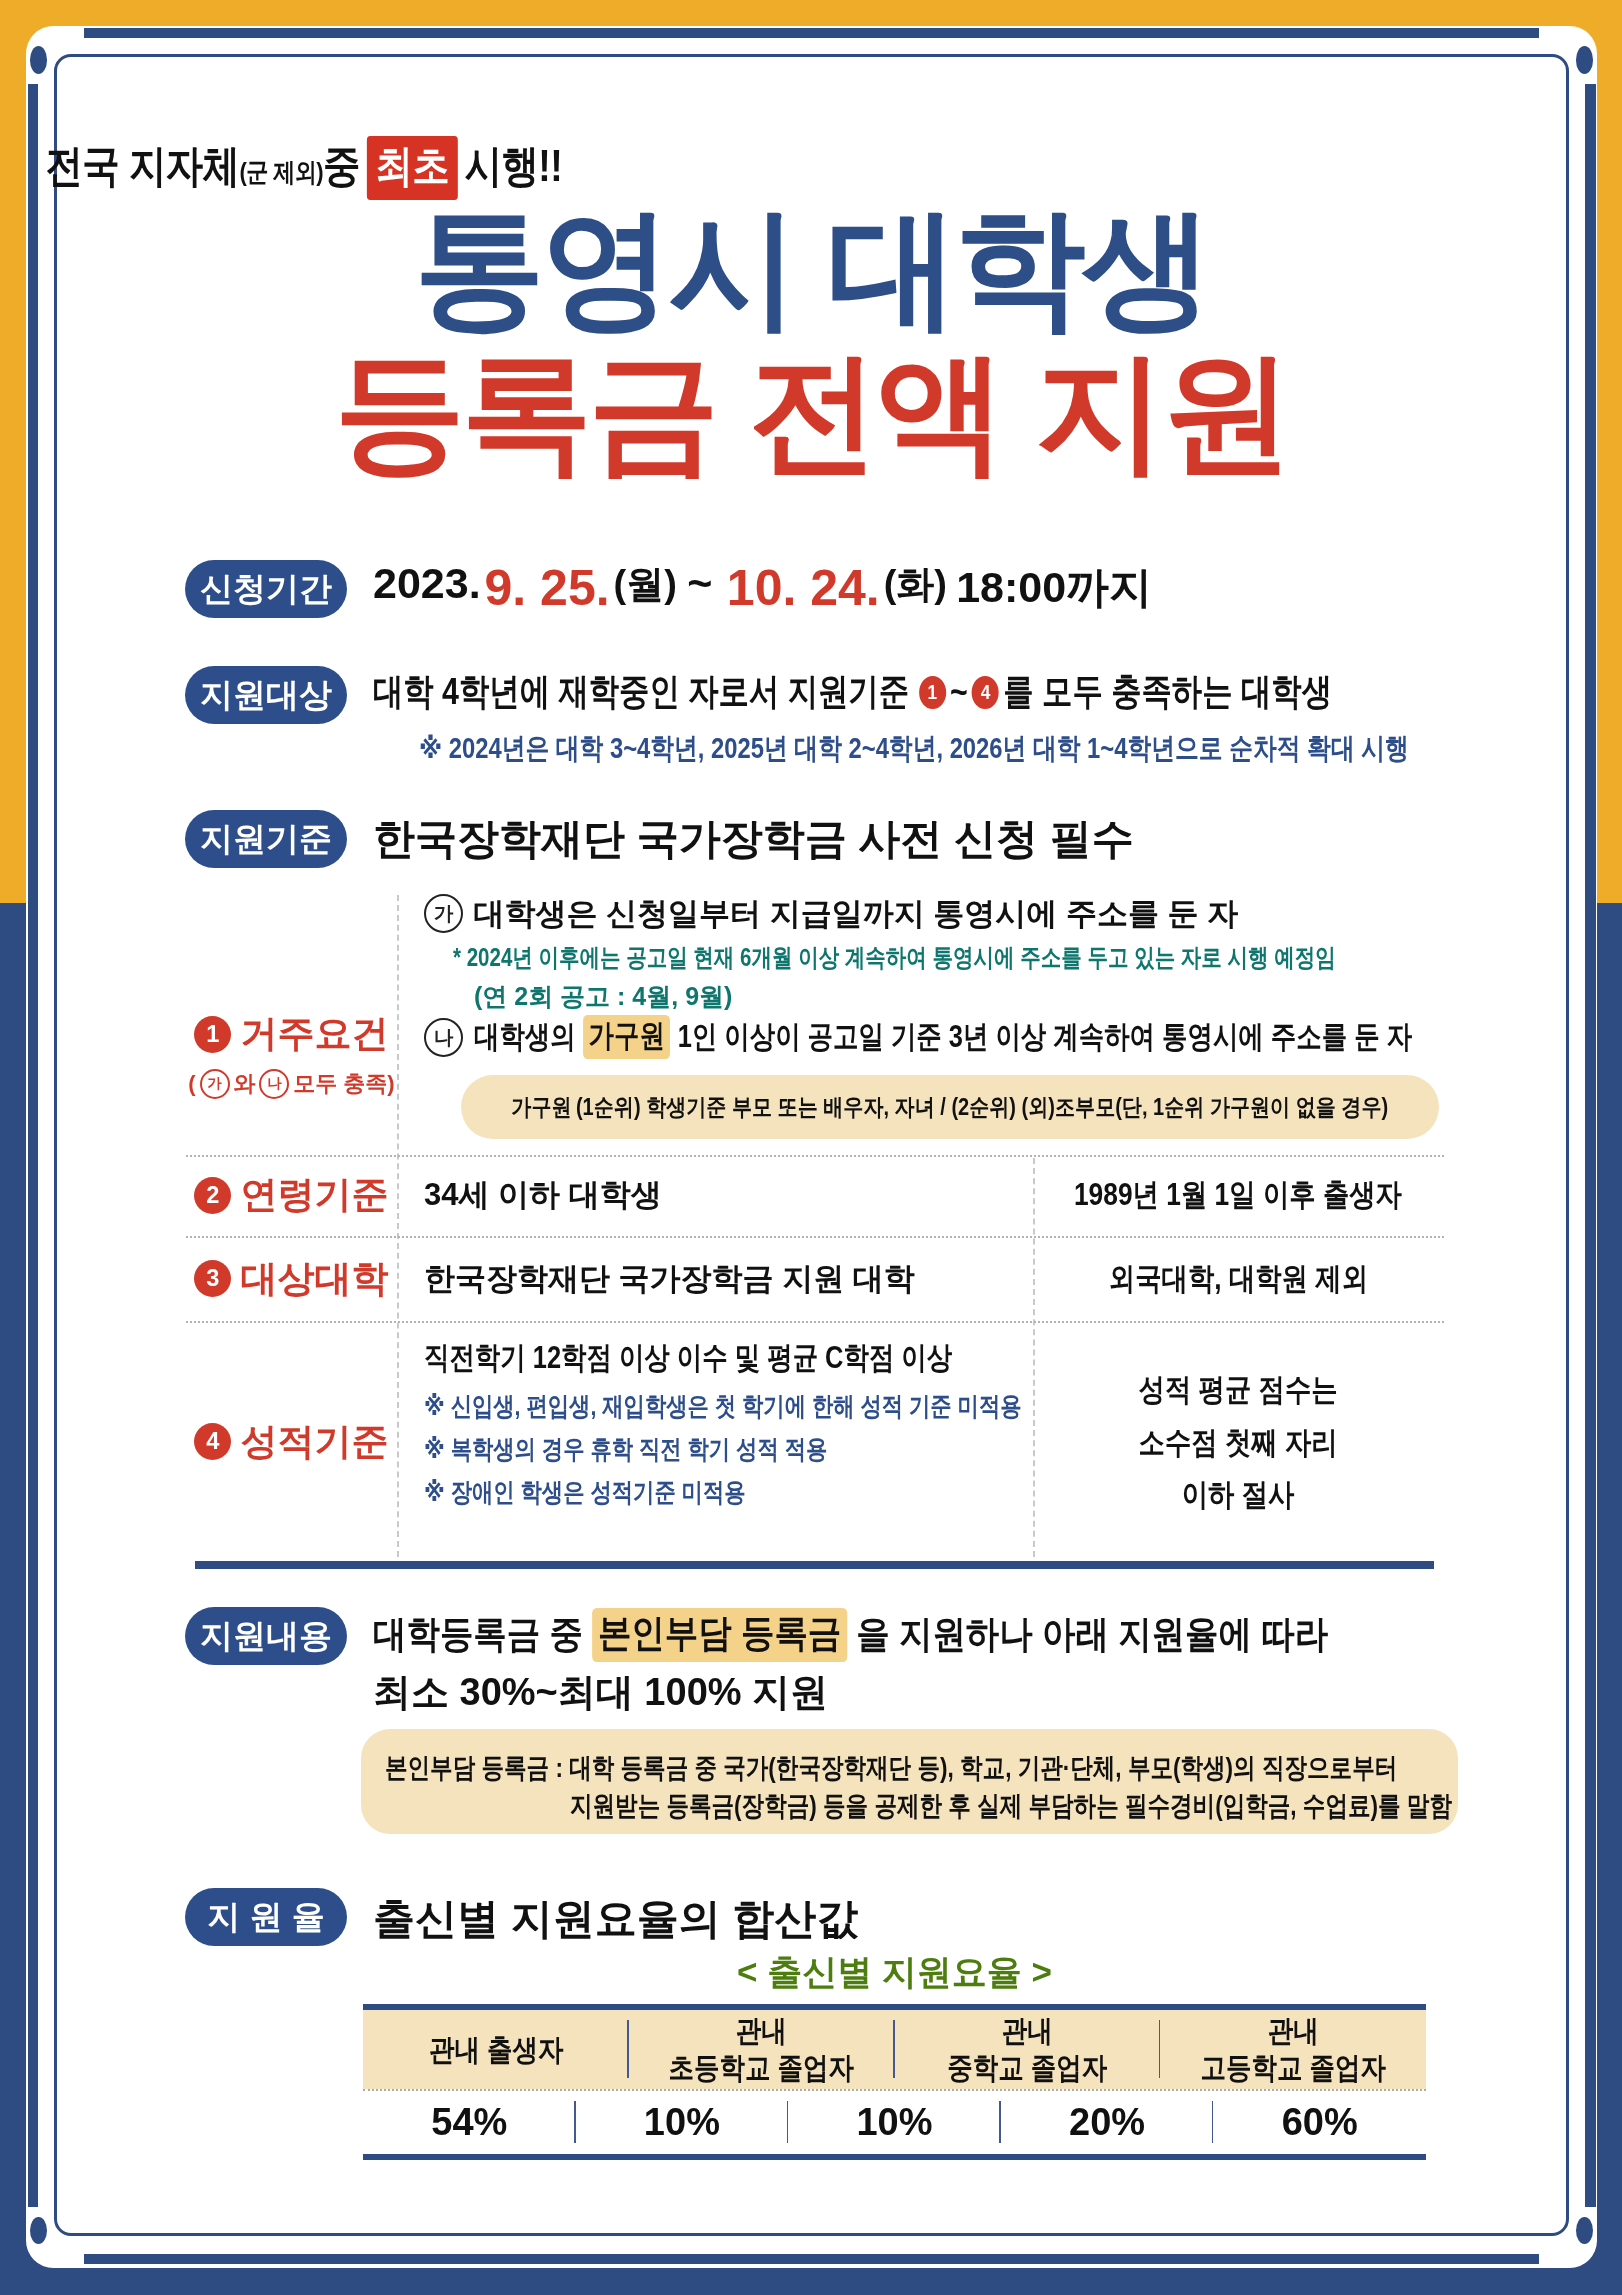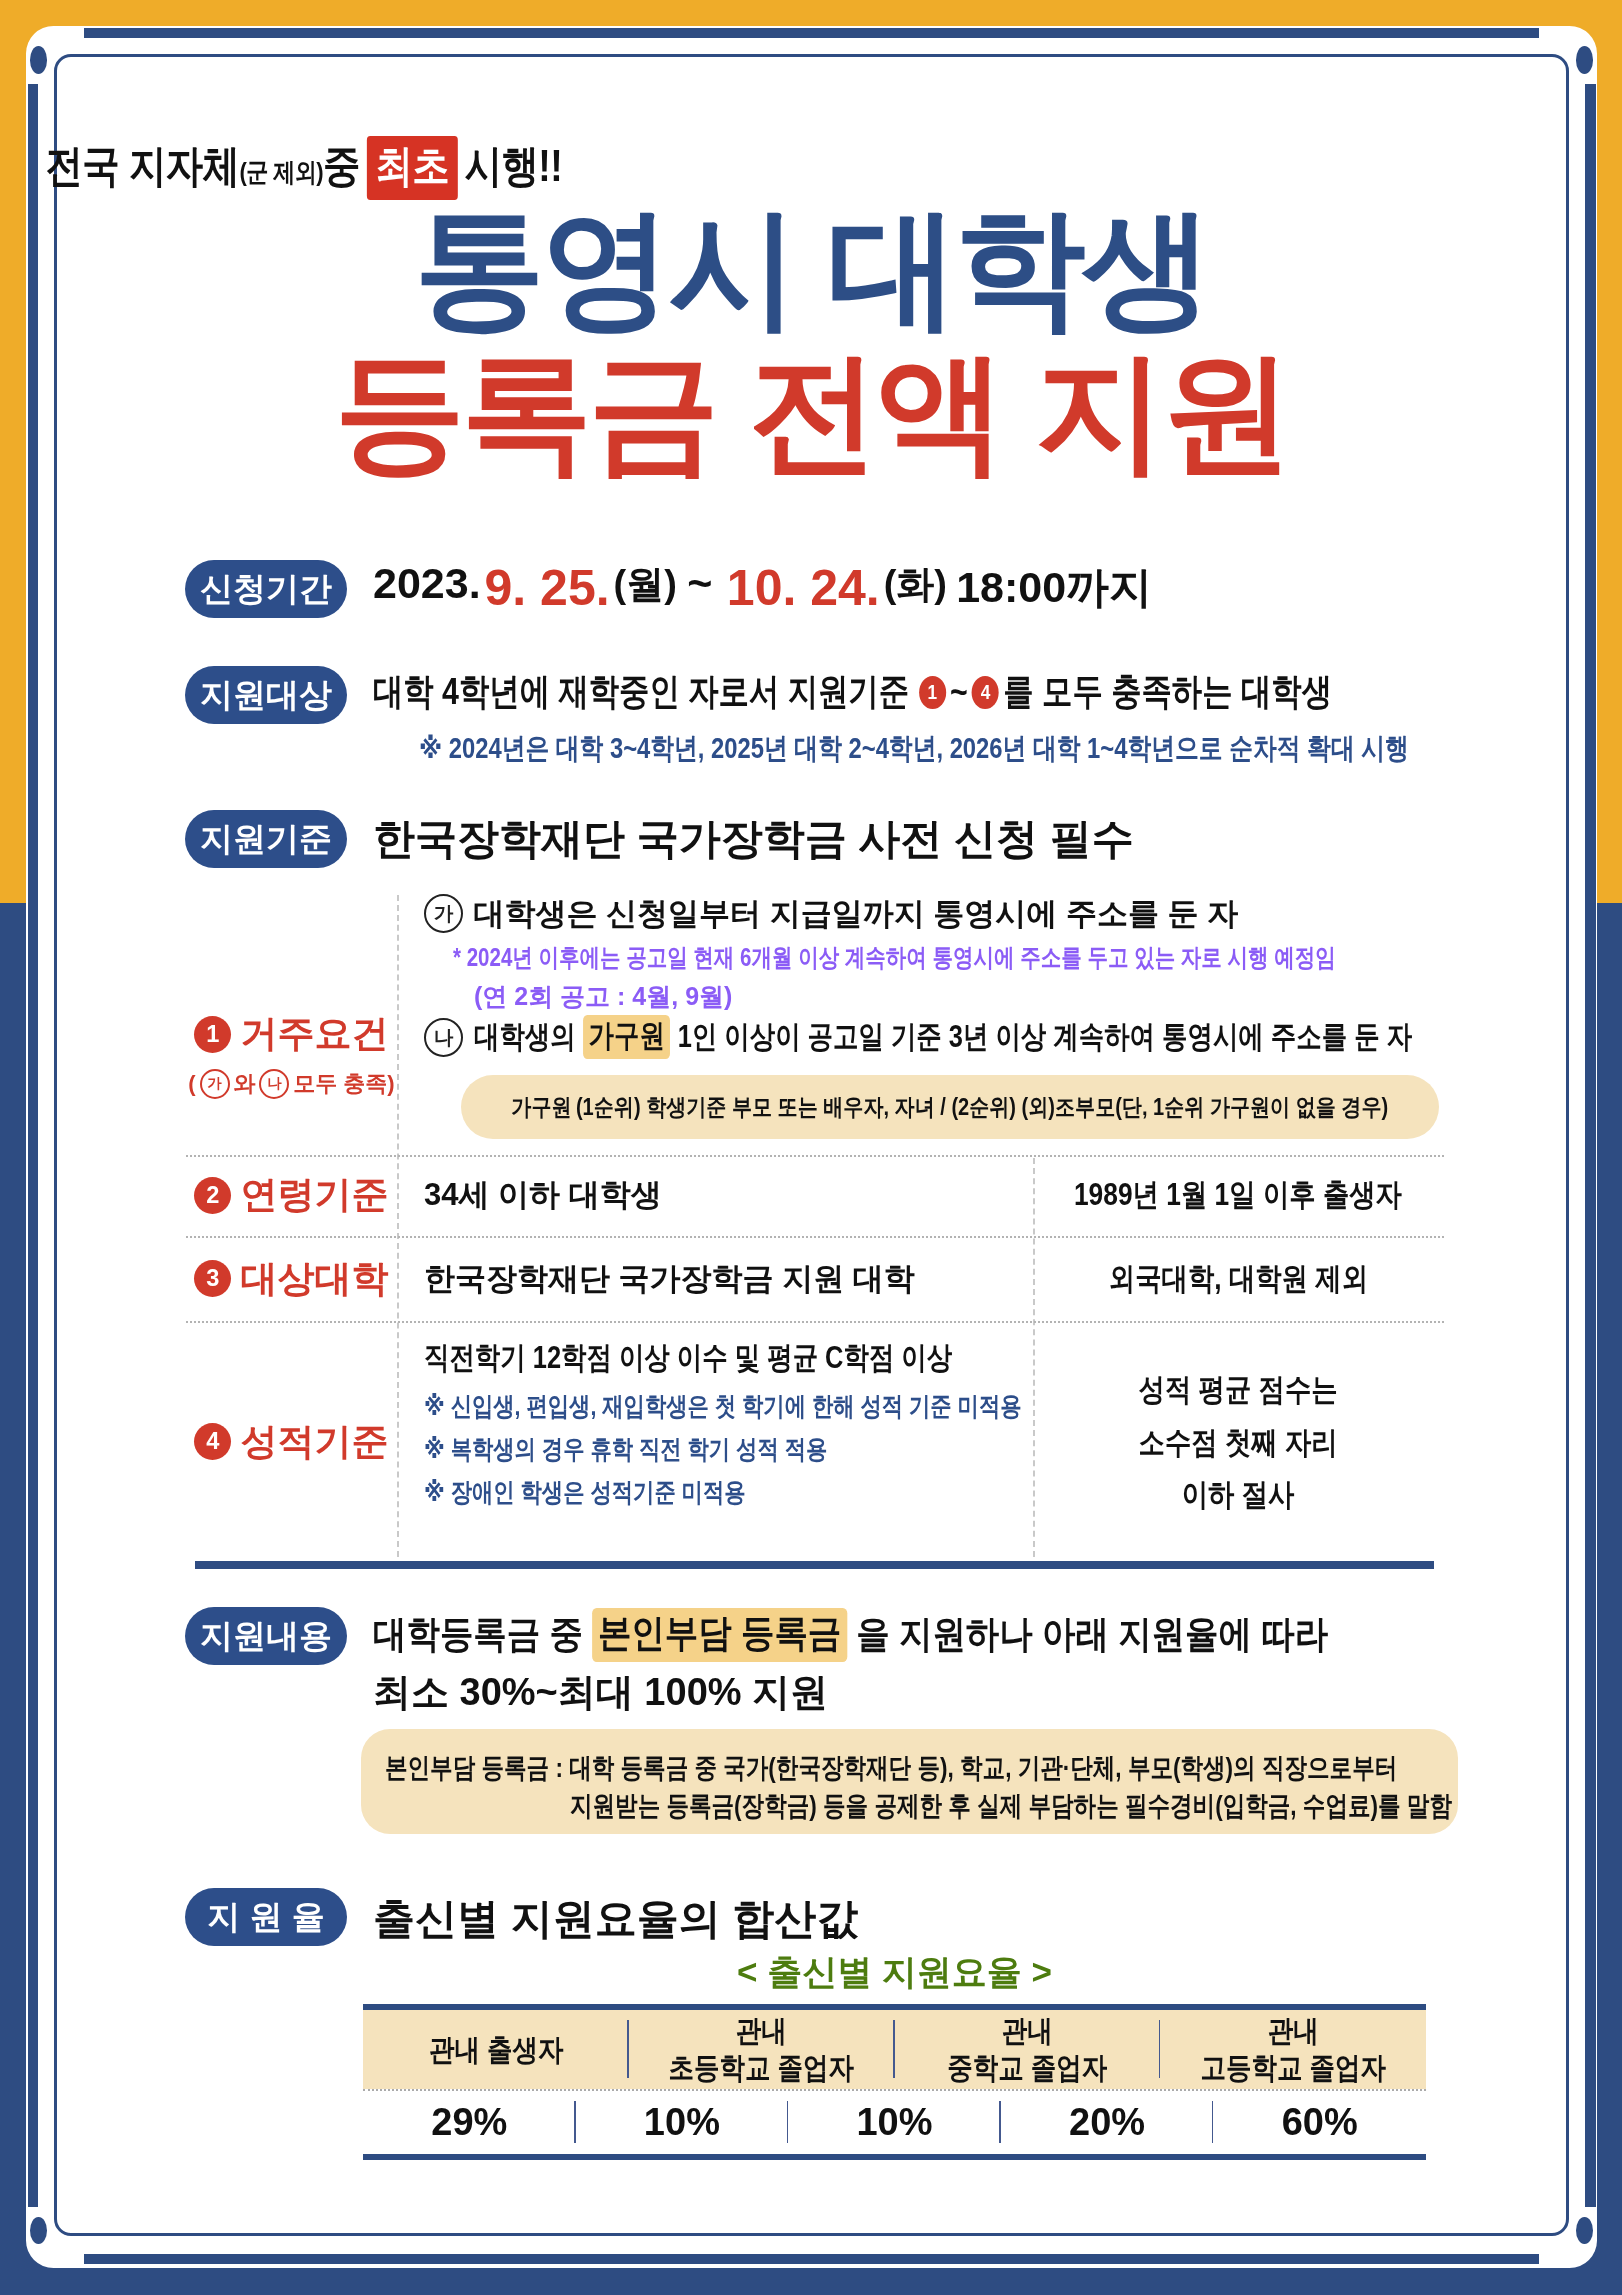--- a/index.html
+++ b/index.html
@@ -88,21 +88,21 @@
   .rowlabel { position:absolute; left:0; width:211px; display:flex; flex-direction:column;
               align-items:center; justify-content:center; color:#D13A2B; }
   .rowlabel .l1 { display:flex; align-items:center; gap:9.2px; font-size:37px; font-weight:800;
                   white-space:nowrap; }
   .rowlabel .l2 { display:flex; align-items:center; font-size:22px; font-weight:800; margin-top:9.2px;
                   white-space:nowrap; }
   .cellL { position:absolute; left:238px; display:flex; align-items:center;
            font-size:31px; font-weight:700; white-space:nowrap; }
   .cellR { position:absolute; left:847px; width:410px; display:flex; align-items:center;
            justify-content:center; font-size:31px; font-weight:700; text-align:center; }
-  .rednote { position:absolute; color:#8b5cf6; font-size:25px; font-weight:700; white-space:nowrap; }
+  .rednote { position:absolute; color:#0f766e; font-size:25px; font-weight:700; white-space:nowrap; }
   .hlword { background:#F5D289; padding:0 6.5px 2.6px; border-radius:5.2px; font-weight:900; }
   .pill { position:absolute; left:275px; top:185px; width:978px; height:64px; background:#F5E3BD;
           border-radius:33px; display:flex; align-items:center; justify-content:center;
           font-size:23.6px; font-weight:700; }
   .pill b { font-weight:900; margin-right:5.2px; }
   .navynote { position:absolute; left:238px; color:#2D4E8A; font-size:26px; font-weight:700;
               white-space:nowrap; }
 
   
   .spline1 { left:373px; top:1608px; height:56px; font-size:38px; font-weight:800; }
@@ -295,21 +295,21 @@
         <span class="sqc">관내
 중학교 졸업자</span>
       </div>
     <div class="rcell">
         <span class="sqc">관내
 고등학교 졸업자</span>
       </div>
   </div>
   <div class="rdot"></div>
   <div class="rvals">
-    <div class="rcell">29%</div>
+    <div class="rcell">54%</div>
     <div class="rcell">10%</div>
     <div class="rcell">10%</div>
     <div class="rcell">20%</div>
     <div class="rcell">60%</div>
   </div>
   <div class="rline"></div>
 </div>
 
 
 </body></html>

